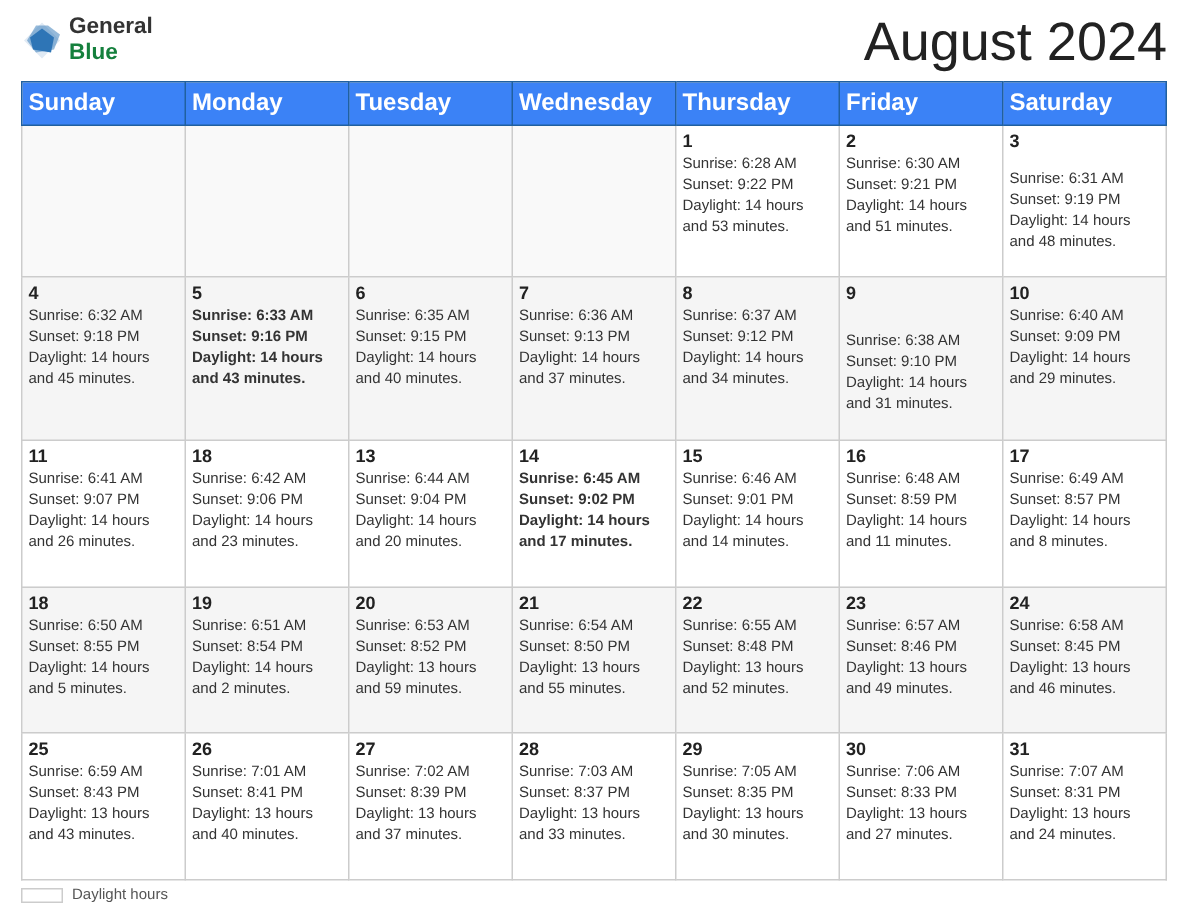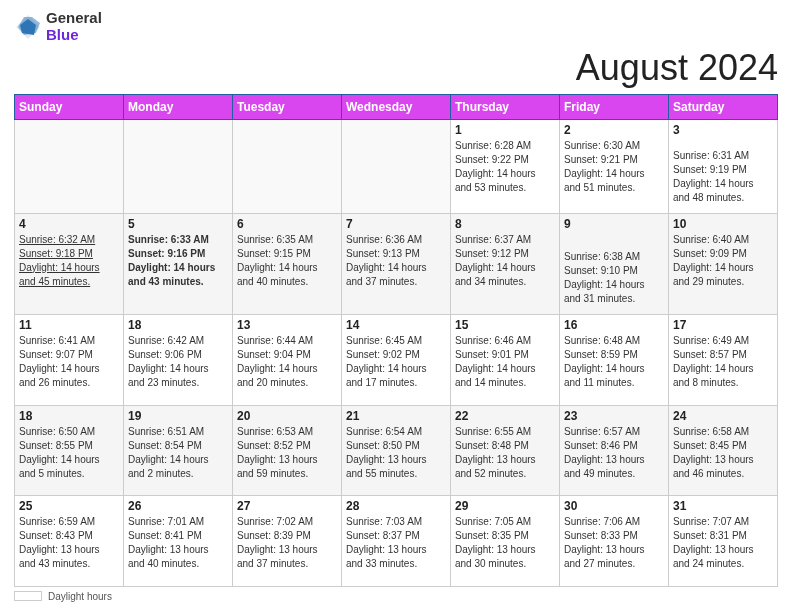--- a/index.html
+++ b/index.html
@@ -27,44 +27,43 @@
       display: flex;
       align-items: center;
       gap: 4px;
     }
     .logo-icon {
       width: 28px;
       height: 28px;
     }
     .title-block {
       text-align: center;
-      margin-top: 40px;
     }
     .month-title {
       font-size: 36px;
       font-weight: normal;
       color: #222;
       line-height: 1;
     }
     .location {
       font-size: 14px;
       color: #555;
       margin-top: 2px;
     }
     .calendar {
       flex: 1;
       border: 1px solid #ccc;
       border-collapse: collapse;
       width: 100%;
       table-layout: fixed;
     }
     .calendar th {
-      background-color: #d946ef;
+      background-color: #3b82f6;
       color: #fff;
-      font-size: 12px;
+      font-size: 16px;
       font-weight: bold;
       padding: 5px 4px;
       text-align: left;
       border: 1px solid #2060a0;
     }
     .calendar td {
       border: 1px solid #ccc;
       vertical-align: top;
       padding: 3px 4px;
       font-size: 9.5px;
@@ -88,20 +87,21 @@
     .day-info {
       font-size: 10px;
       color: #333;
       line-height: 1.4;
     }
     .footer {
       margin-top: 4px;
       font-size: 10px;
       color: #555;
       display: flex;
+      align-items: center;
       gap: 6px;
     }
     .footer-box {
       display: inline-block;
       width: 28px;
       height: 10px;
       background: #fff;
       border: 1px solid #ccc;
     }
   </style>
@@ -112,21 +112,21 @@
   <div class="header">
     <div class="logo">
       <svg class="logo-icon" viewBox="0 0 28 28">
         <polygon points="14,2 26,14 14,26 2,14" fill="#2e75b6" opacity="0.15"></polygon>
         <polygon points="18,4 26,10 22,20 10,22 4,14 10,4" fill="#2e75b6" opacity="0.5"></polygon>
         <polygon points="14,6 22,12 20,22 8,20 6,12" fill="#2e75b6"></polygon>
       </svg>
       <div>
         <div style="font-size:15px;font-weight:bold;color:#333;line-height:1.1;">
           <span style="color:#333;">General</span><br>
-          <span style="color:#6d28d9;">Blue</span>
+          <span style="color:#15803d;">Blue</span>
         </div>
       </div>
     </div>
     <div class="title-block">
       <div class="month-title">August 2024</div>
     </div>
   </div>
 
   <table class="calendar">
     <thead>
@@ -164,21 +164,21 @@
             <span class="day-num">3</span>
             <div class="day-info" style="white-space: pre-line; margin-top: 12px;">Sunrise: 6:31 AM
 Sunset: 9:19 PM
 Daylight: 14 hours
 and 48 minutes.</div>
           </td>
         </tr>
         <tr>
           <td>
             <span class="day-num">4</span>
-            <div class="day-info" style="white-space: pre-line; text-decoration: underline;">Sunrise: 6:32 AM
+            <div class="day-info" style="white-space: pre-line;">Sunrise: 6:32 AM
 Sunset: 9:18 PM
 Daylight: 14 hours
 and 45 minutes.</div>
           </td>
           <td>
             <span class="day-num">5</span>
             <div class="day-info" style="white-space: pre-line; font-weight: bold;">Sunrise: 6:33 AM
 Sunset: 9:16 PM
 Daylight: 14 hours
 and 43 minutes.</div>
@@ -236,21 +236,21 @@
           </td>
           <td>
             <span class="day-num">13</span>
             <div class="day-info" style="white-space: pre-line;">Sunrise: 6:44 AM
 Sunset: 9:04 PM
 Daylight: 14 hours
 and 20 minutes.</div>
           </td>
           <td>
             <span class="day-num">14</span>
-            <div class="day-info" style="white-space: pre-line;">Sunrise: 6:45 AM
+            <div class="day-info" style="white-space: pre-line; font-weight: bold;">Sunrise: 6:45 AM
 Sunset: 9:02 PM
 Daylight: 14 hours
 and 17 minutes.</div>
           </td>
           <td>
             <span class="day-num">15</span>
             <div class="day-info" style="white-space: pre-line;">Sunrise: 6:46 AM
 Sunset: 9:01 PM
 Daylight: 14 hours
 and 14 minutes.</div>

